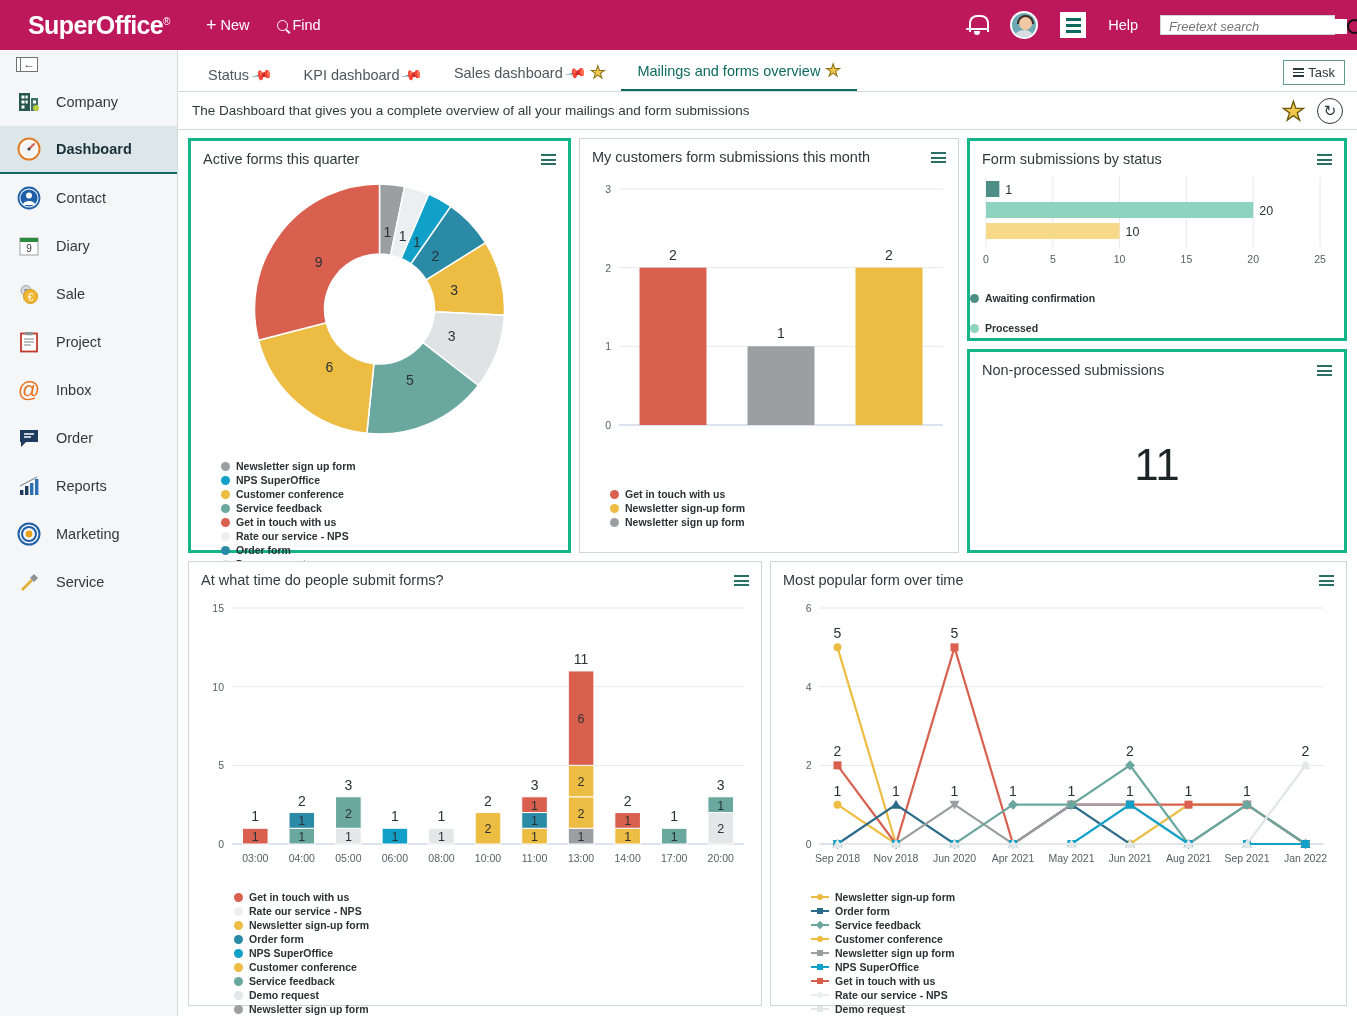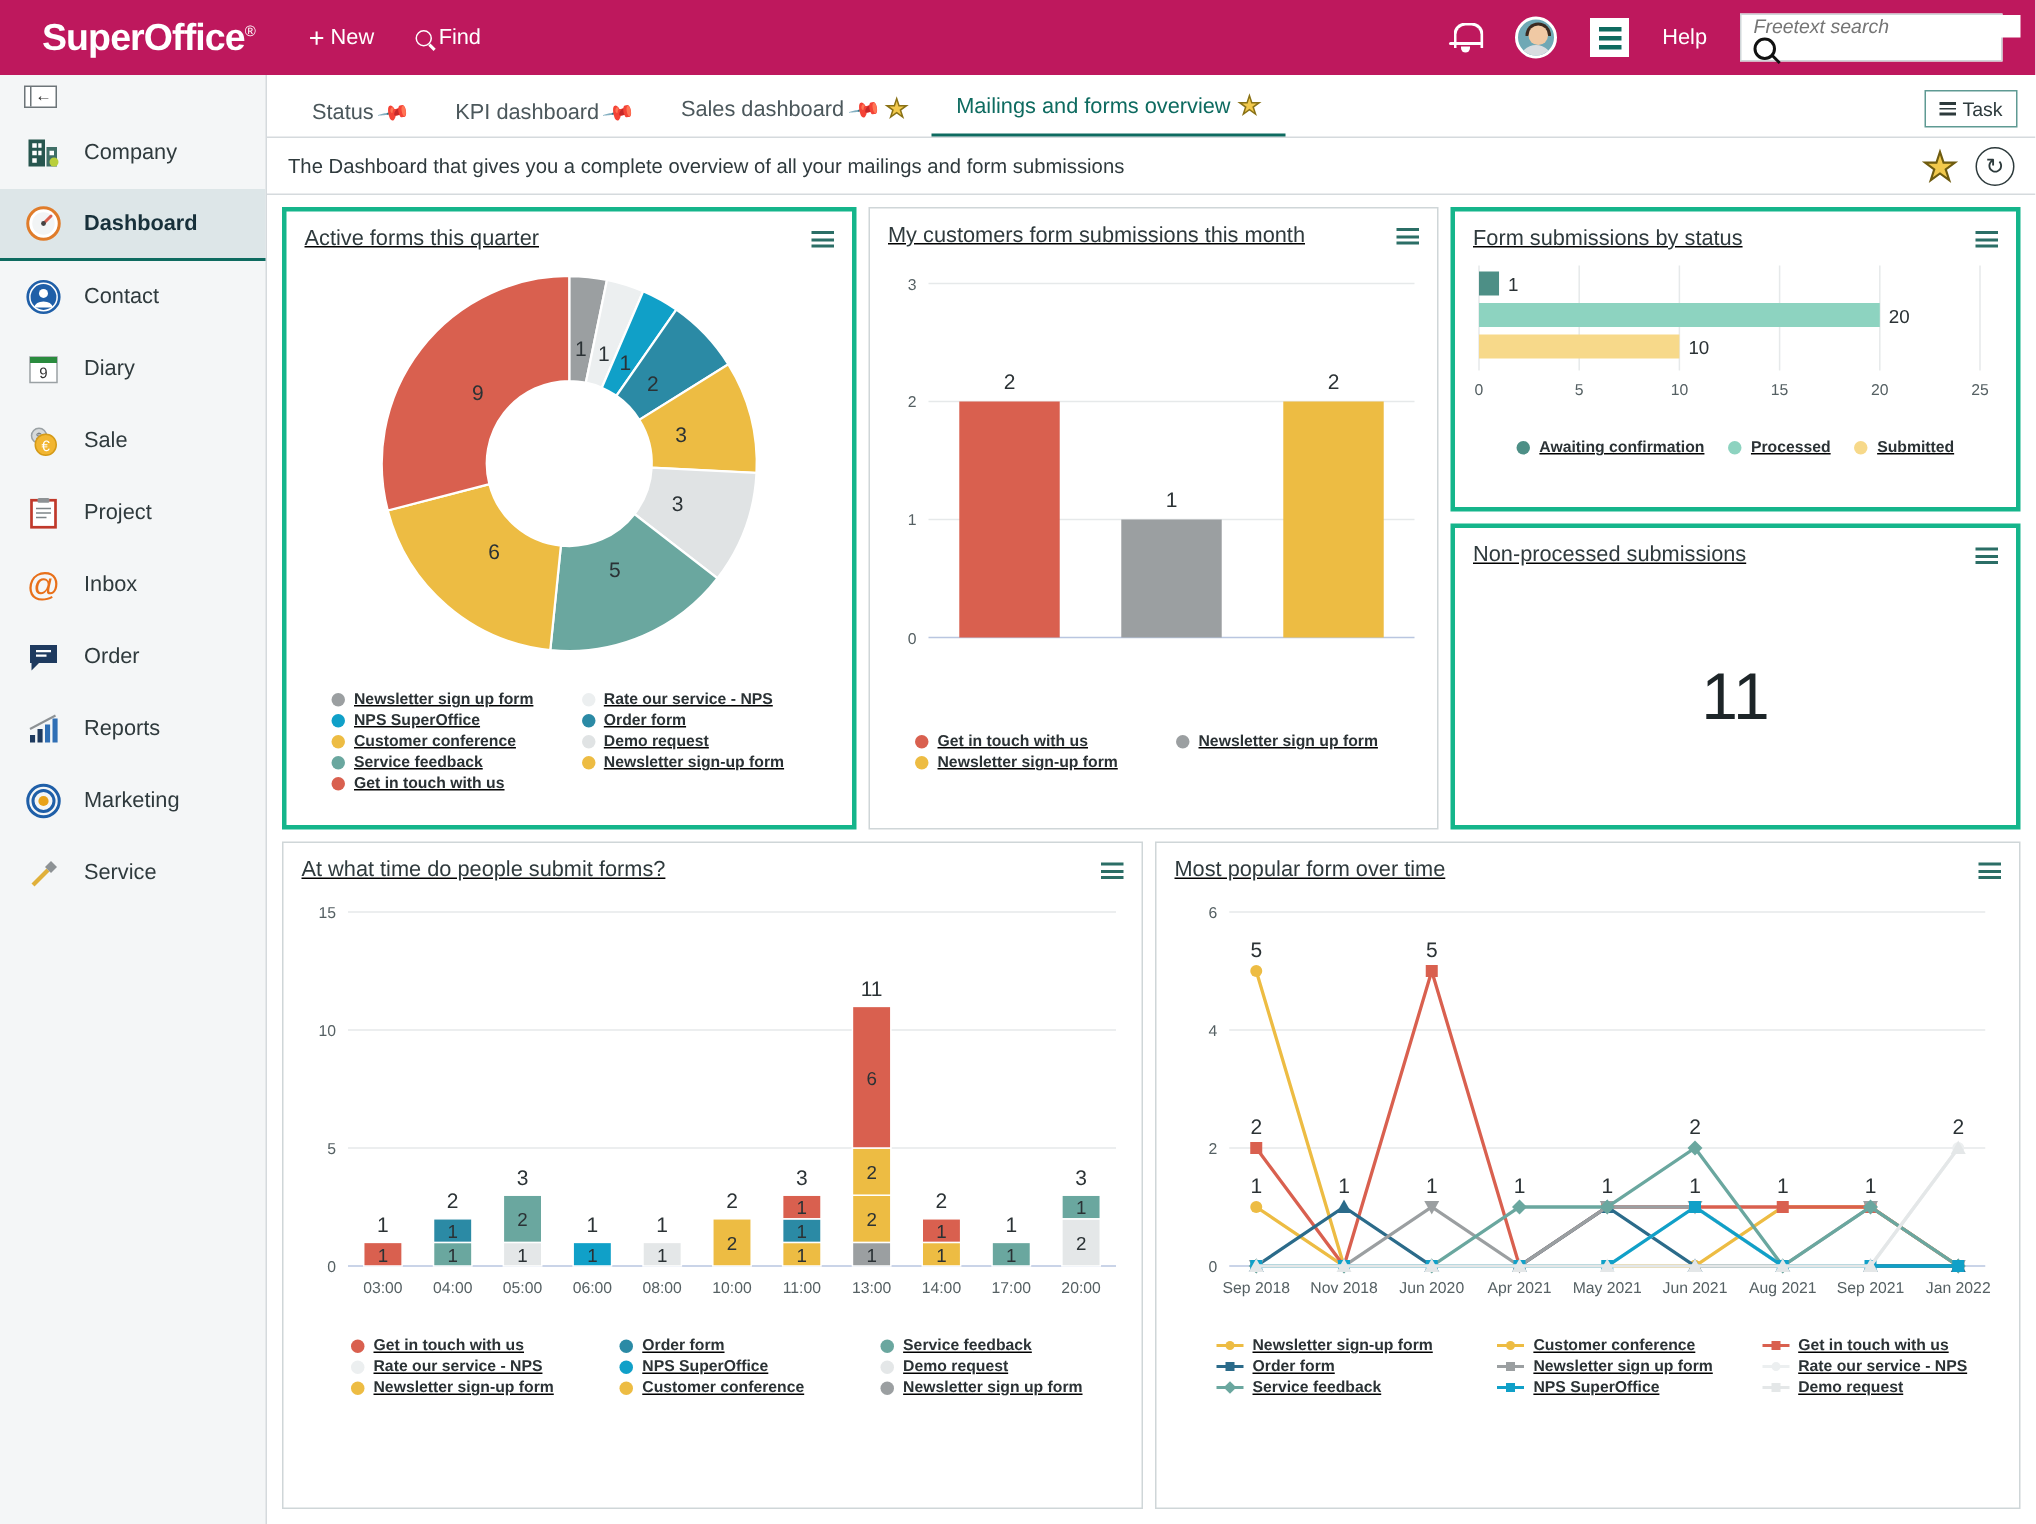--- a/index.html
+++ b/index.html
@@ -43,22 +43,22 @@
     left:5px; top:2px;}
   .avatar .body{ position:absolute; width:22px;height:11px;border-radius:11px 11px 0 0;background:#d8dde0;
     left:1px; top:17px;}
   .hamb-white{
     width:26px; height:26px; background:#fff; display:flex;flex-direction:column;
     justify-content:center; align-items:center; gap:3px; cursor:pointer;
   }
   .hamb-white span{ display:block; width:15px; height:3px; background:#0e6b60;}
   .help{ color:#fff; font-size:14.5px; cursor:pointer;}
   .searchbox{
-    width:175px; height:32px; background:#fff; display:flex; align-items:flex-start;
-    padding:0 6px 0 8px; border:1px solid #cfd6d8;flex-direction:column;
+    width:175px; height:20px; background:#fff; display:flex; align-items:flex-end;
+    padding:0 6px 0 8px; border:1px solid #cfd6d8;
   }
   .searchbox input{
     border:none; outline:none; flex:1; font-size:13px; font-style:italic; color:#7a8184;
     font-family:"Liberation Sans", sans-serif;
   }
   .mag{ width:15px;height:15px;border:2px solid #111;border-radius:50%; position:relative; flex:0 0 auto;}
   .mag:after{content:"";position:absolute;width:2px;height:7px;background:#111;
     right:-3px;bottom:-5px;transform:rotate(-45deg);}
   .mag.sm{ width:11px;height:11px;border-width:1.8px;border-color:#fff;}
   .mag.sm:after{background:#fff;height:5px;right:-2px;bottom:-4px;}
@@ -117,31 +117,30 @@
 
   
   .board{ flex:1; padding:8px 10px 10px 10px; display:flex; flex-direction:column; gap:8px; min-height:0;}
   .row{ display:flex; gap:8px; }
   .row1{ height:415px;}
   .row2{ flex:1; min-height:0;}
 
   .card{
     background:#fff; border:1px solid #cfd6d8; position:relative; display:flex; flex-direction:column;
     min-width:0;
-    text-decoration:underline;
   }
   .card.sel{ border:3px solid #15b58b; }
   .card-head{ display:flex; align-items:flex-start; padding:10px 12px 2px 12px;}
   .card-title{ font-size:14.5px; color:#2f3a3d; }
   .card-menu{ margin-left:auto; display:flex;flex-direction:column;gap:2.6px; cursor:pointer; padding-top:3px;}
   .card-menu span{ display:block; width:15px;height:2px;background:#2b6e66;}
   .card-body{ flex:1; position:relative; min-height:0;}
 
   
-  .legend{ display:flex; flex-wrap:wrap; font-size:10.5px; font-weight:bold; color:#2b3235;}
+  .legend{ display:flex; flex-wrap:wrap; font-size:10.5px; font-weight:bold; color:#2b3235;flex-direction:column;}
   .lg-item{ display:flex; align-items:center; gap:6px; padding:1px 0;}
   .dot{ width:9px;height:9px;border-radius:50%; flex:0 0 9px;}
   .lmark{ width:18px; height:9px; position:relative; flex:0 0 18px;}
   .lmark .ln{ position:absolute; top:3.5px; left:0; width:18px; height:2.4px; }
   .lmark .mk{ position:absolute; top:1.5px; left:6px; width:6px;height:6px;}
 
   svg{ display:block; }
   .axtxt{ font-family:"Liberation Sans", sans-serif; font-size:10.5px; fill:#556063;}
   .vtxt{ font-family:"Liberation Sans", sans-serif; font-size:14px; fill:#2b3235;}
   .vtxts{ font-family:"Liberation Sans", sans-serif; font-size:12.5px; fill:#2b3235;}

